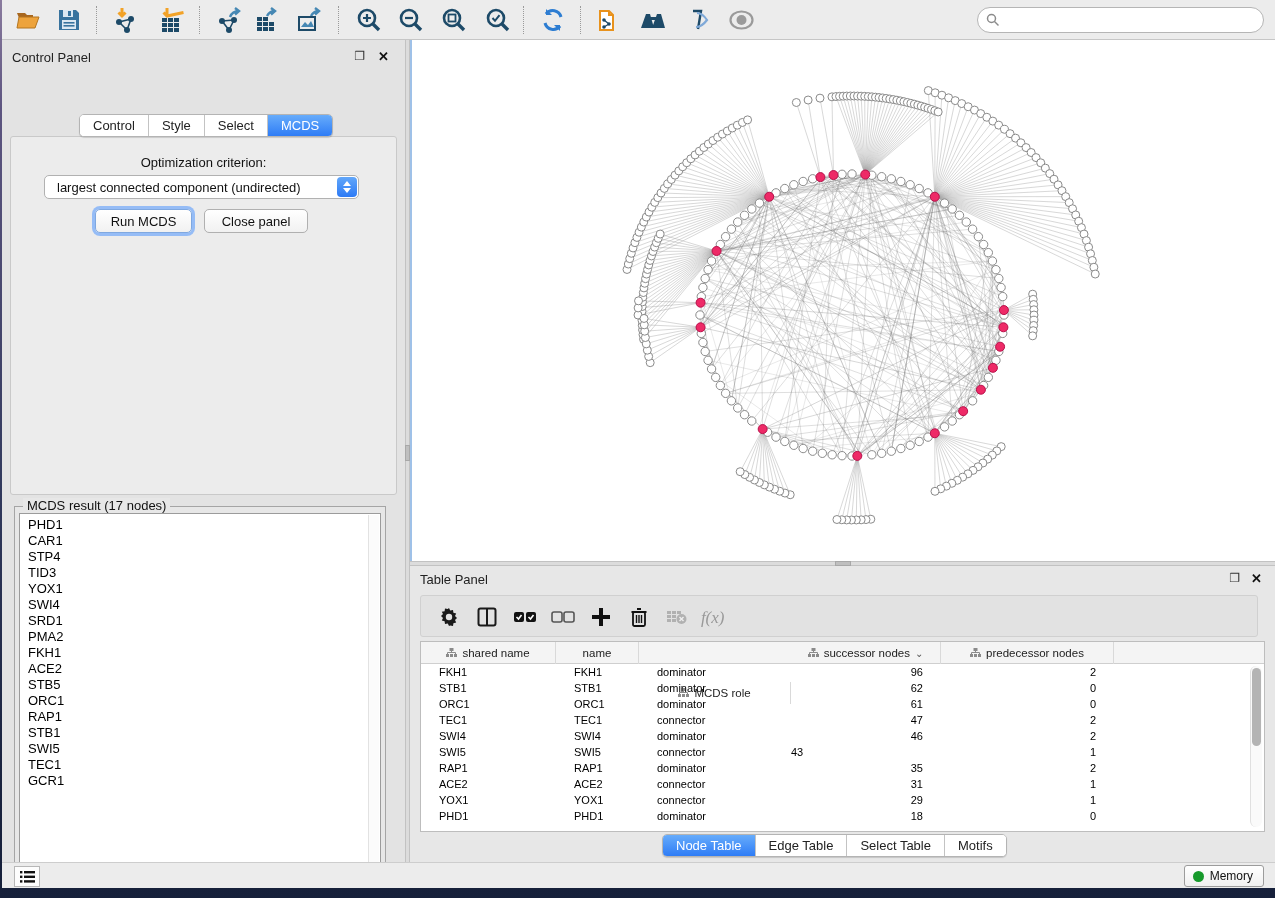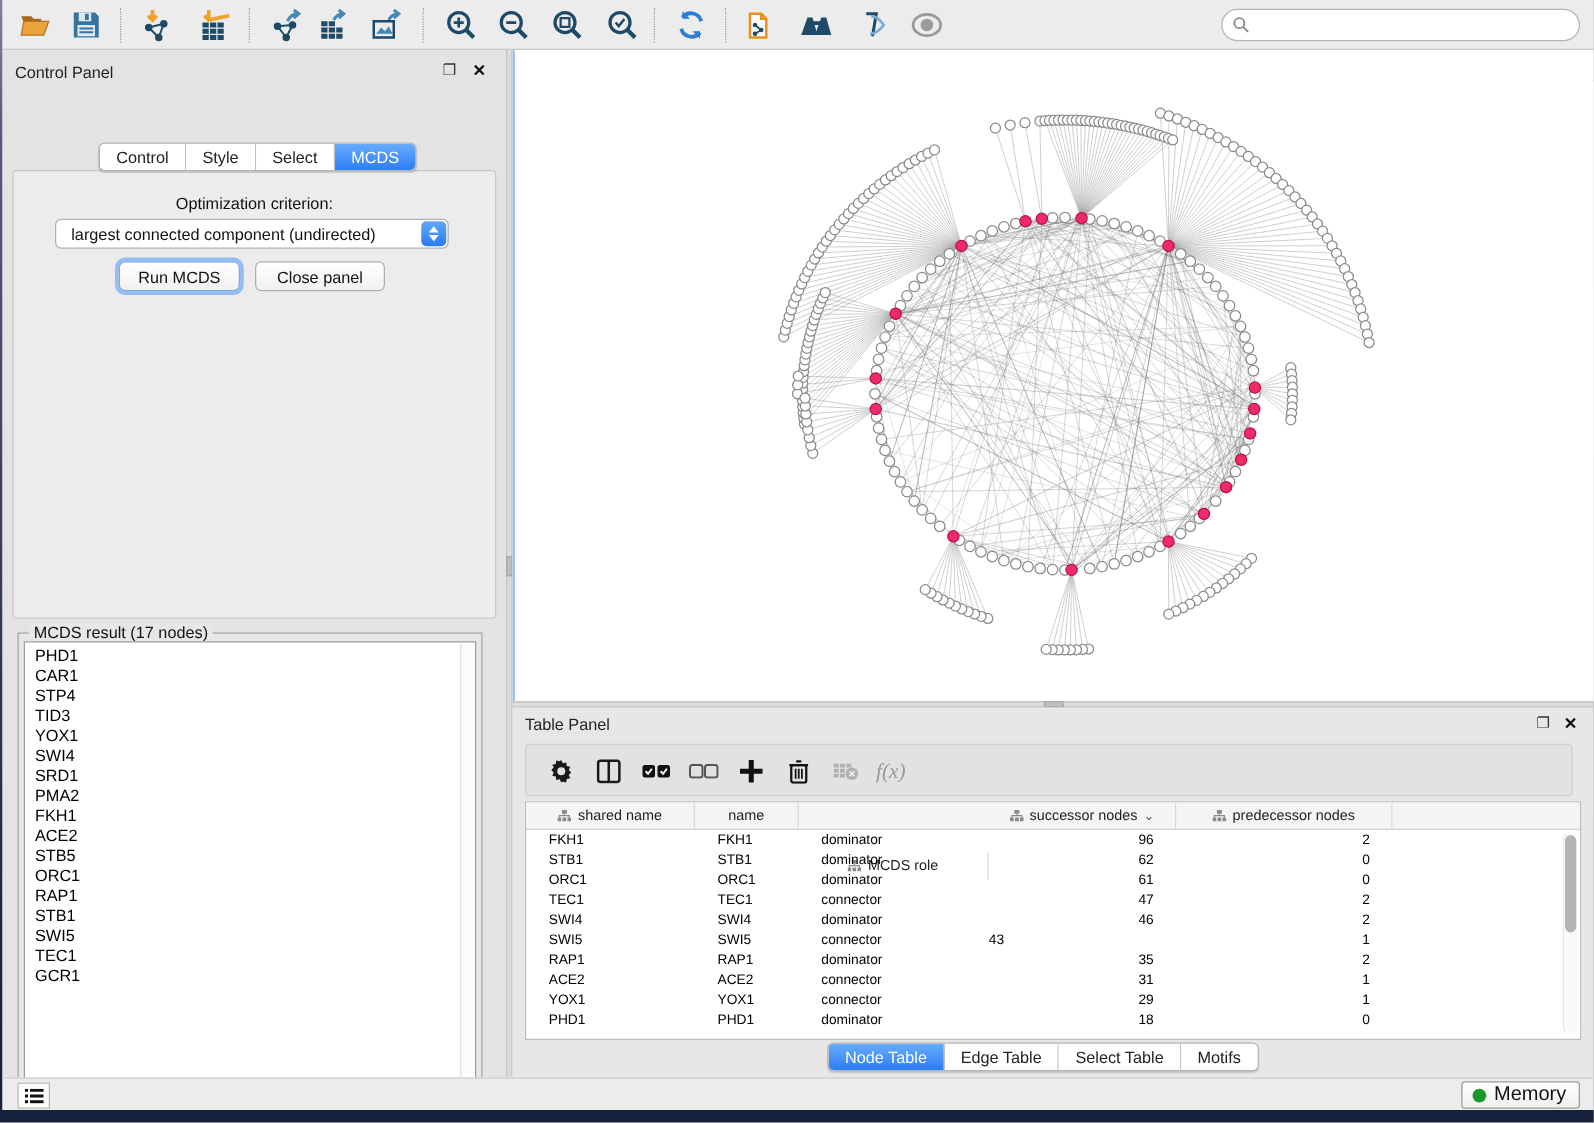--- a/index.html
+++ b/index.html
@@ -71,21 +71,21 @@
   #nt-scroll { position:absolute; right:2px; top:24px; bottom:4px; width:12px; background:#fafafa; border-left:1px solid #e0e0e0; border-radius:6px; }
   #nt-thumb { position:absolute; left:1px; top:2px; width:9px; height:78px; background:#b4b4b4; border-radius:5px; }
   #tp-tabs { position:absolute; left:252px; top:268px; }
   .panel-float2 { position:absolute; right:35px; top:5px; font-size:12px; color:#333; cursor:pointer; }
   .panel-close2 { position:absolute; right:13px; top:5px; font-size:13px; font-weight:bold; color:#111; cursor:pointer; }
   #tp-title { position:absolute; left:10px; top:6px; font-size:13px; color:#222; }
 
   
   #status-bar { position:absolute; left:0; top:862px; width:100%; height:26px; background:#ececec; border-top:1px solid #cdcdcd; }
   #list-btn { position:absolute; left:12px; top:3px; width:26px; height:21px; background:#fdfdfd; border:1px solid #b7b7b7; display:flex; align-items:center; justify-content:center; cursor:pointer; }
-  #memory-btn { position:absolute; right:11px; top:2px; height:22px; padding:0 10px 0 8px; background:linear-gradient(#fff,#f0f0f0); border:1px solid #9c9c9c; border-radius:3px; font-size:16px; color:#111; display:flex; align-items:center; gap:6px; cursor:pointer;text-align:center; }
+  #memory-btn { position:absolute; right:11px; top:2px; height:22px; padding:0 10px 0 8px; background:linear-gradient(#fff,#f0f0f0); border:1px solid #9c9c9c; border-radius:3px; font-size:12px; color:#111; display:flex; align-items:center; gap:6px; cursor:pointer;text-align:center; }
   #memory-dot { width:11px; height:11px; border-radius:50%; background:#179a2c; }
 </style>
 </head>
 <body>
 
 <div id="app">
 
   <div id="toolbar">
     <button class="tb-btn" style="left:9px">
         <svg width="26" height="26" viewBox="0 0 26 26">

